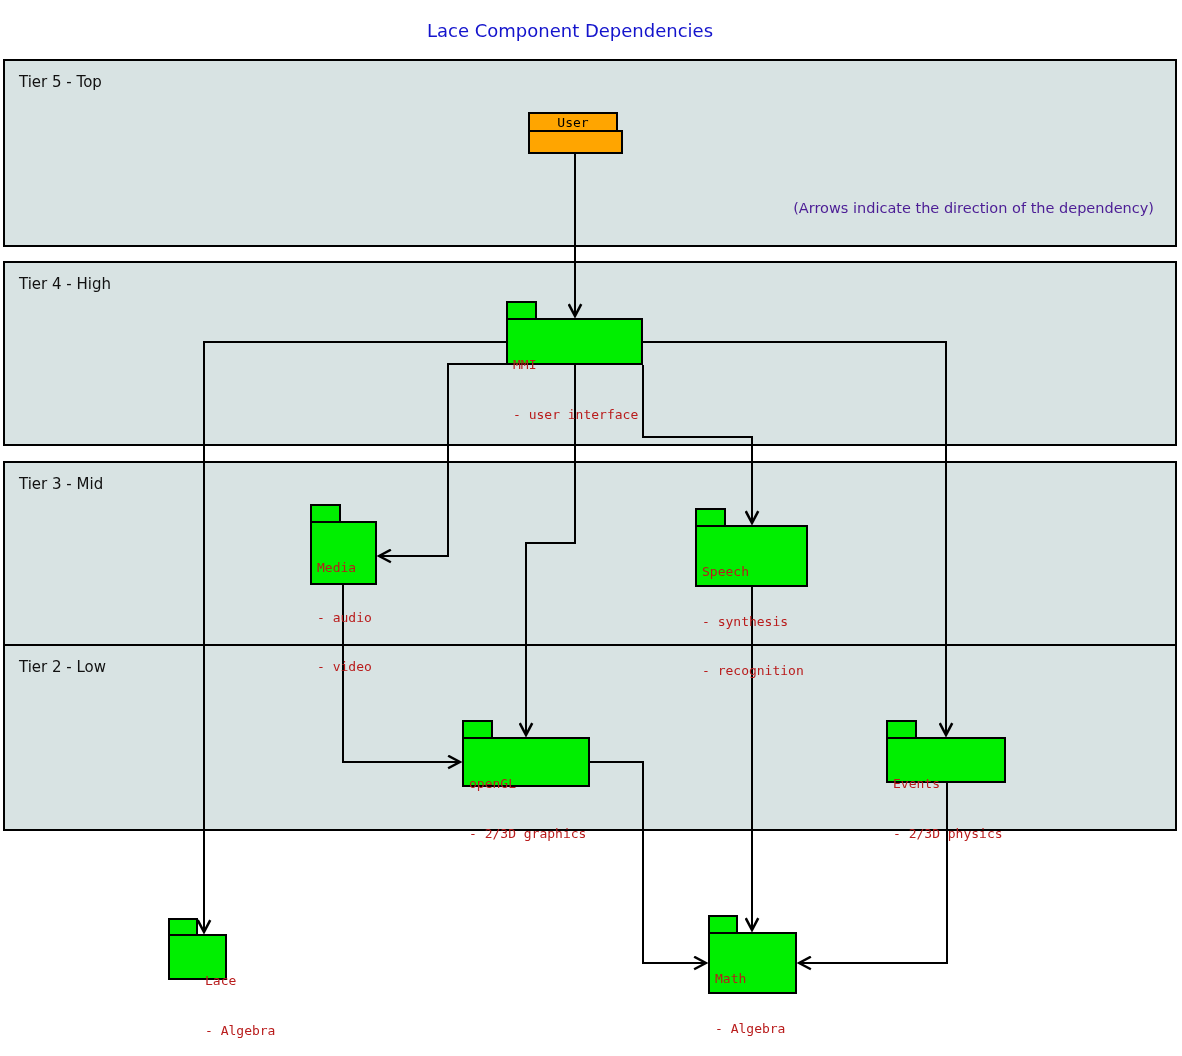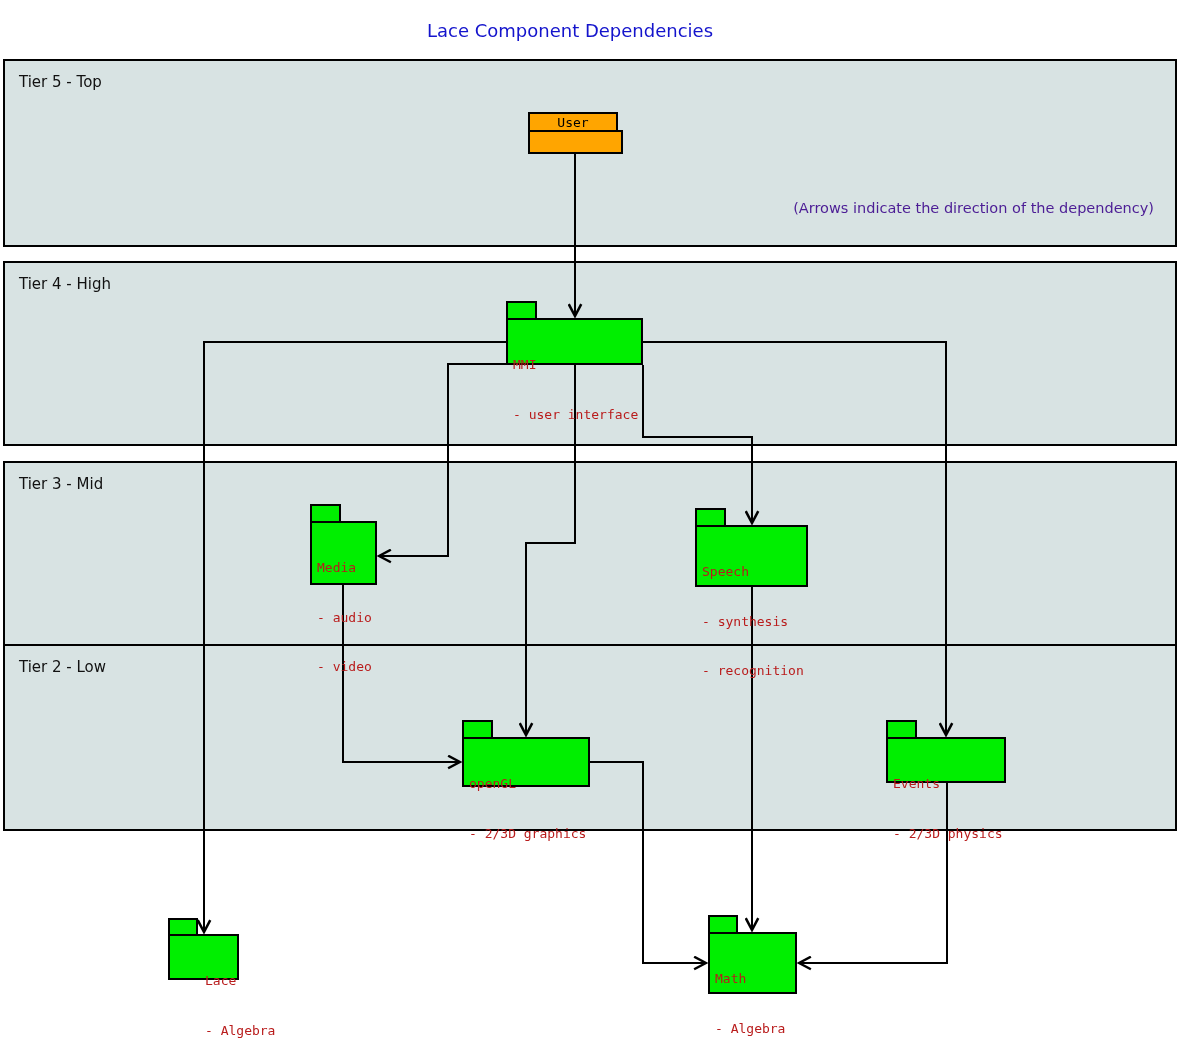--- a/index.html
+++ b/index.html
@@ -121,21 +121,21 @@
   <div class="pkg" style="left:886px;top:720px;">
     <div class="tab"></div>
     <div class="body" style="width:120px;height:46px;">
       <div>Events</div>
       <div>- 2/3D physics</div>
     </div>
   </div>
 
   <div class="pkg" style="left:168px;top:918px;">
     <div class="tab" style="width:30px;height:16px;"></div>
-    <div class="body" style="width:71px;height:46px;padding-left:35px;">
+    <div class="body" style="width:59px;height:46px;padding-left:35px;">
       <div>Lace</div>
       <div>- Algebra</div>
     </div>
   </div>
 
   <div class="pkg" style="left:708px;top:915px;">
     <div class="tab" style="width:30px;"></div>
     <div class="body" style="width:89px;height:62px;">
       <div>Math</div>
       <div>- Algebra</div>

